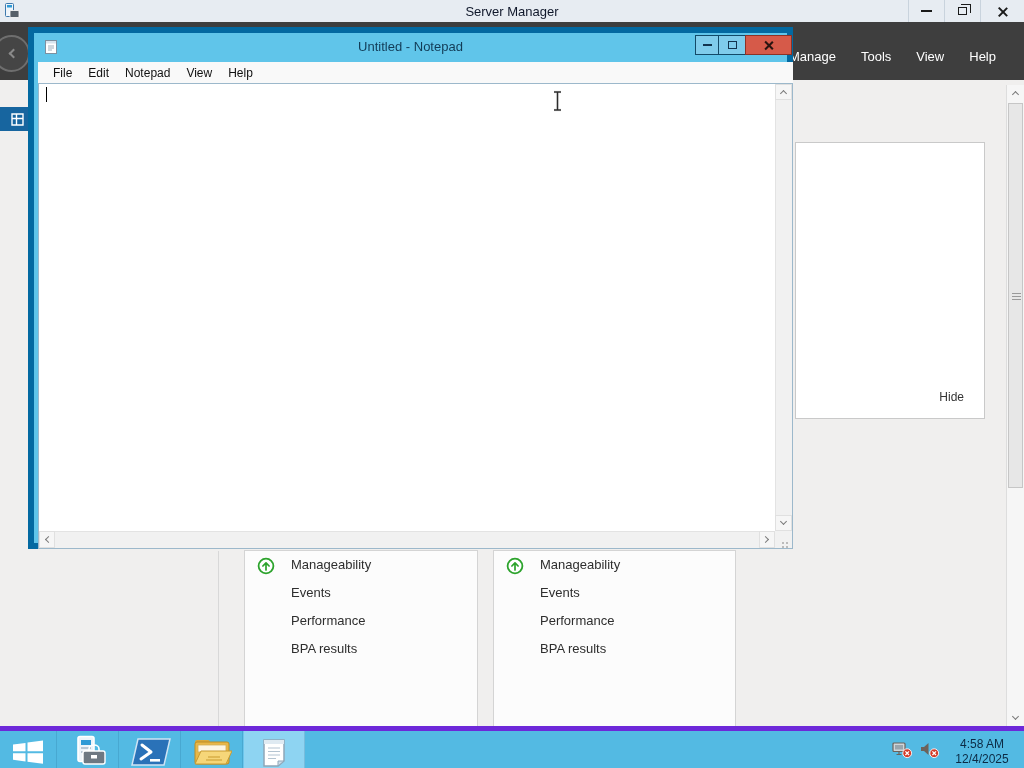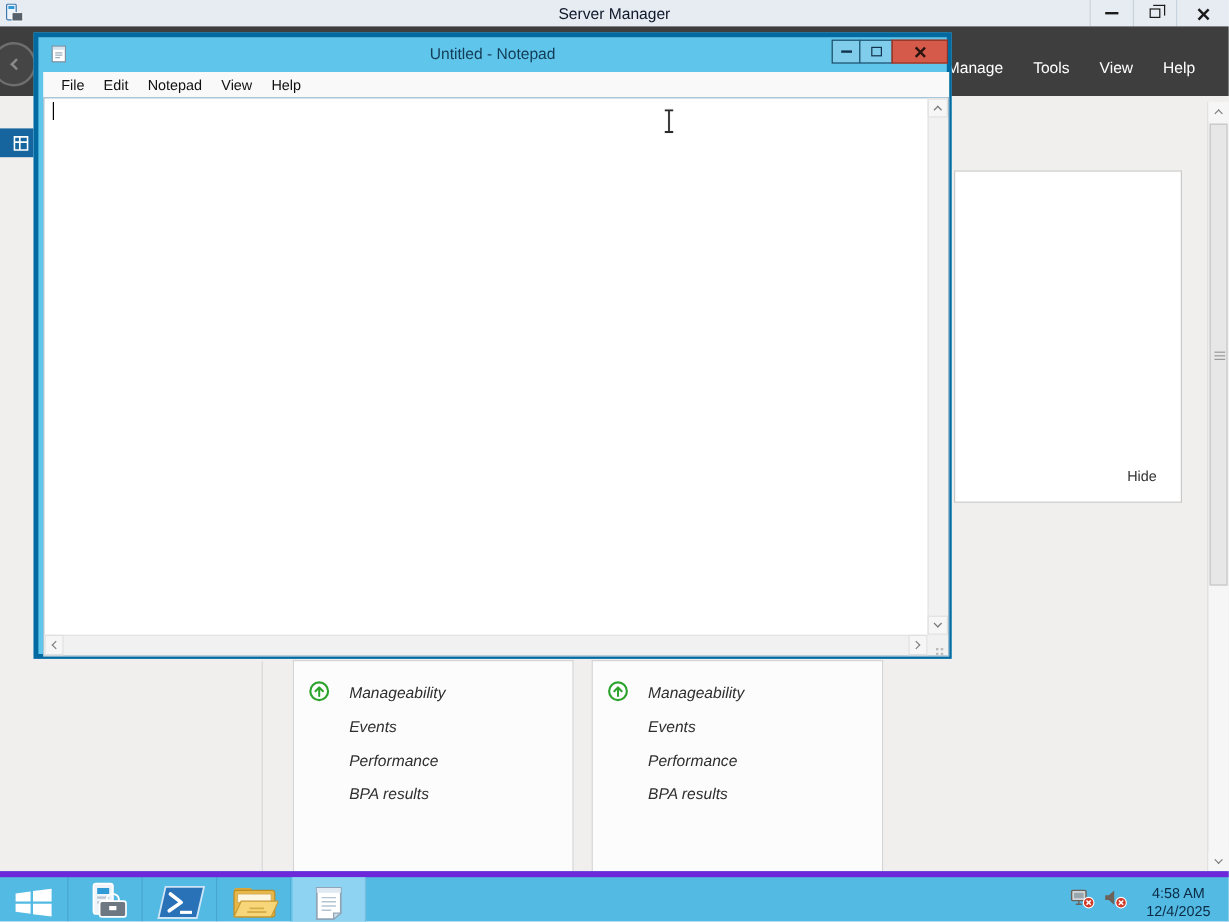--- a/index.html
+++ b/index.html
@@ -45,27 +45,27 @@
 
   
   .sm-scroll { left:1006px; top:85px; width:18px; height:641px; background:#f6f6f6; border-left:1px solid #ddd; }
   .sm-scroll .arrow { position:absolute; left:0; width:17px; height:16px; display:flex; align-items:center; justify-content:center; background:#f6f6f6; }
   .sm-thumb { position:absolute; left:1px; top:18px; width:15px; height:385px; background:#e7e7e7; border:1px solid #c6c6c6; }
   .grip { position:absolute; left:3px; top:50%; width:9px; height:1px; background:#9a9a9a; box-shadow:0 -3px 0 #9a9a9a, 0 3px 0 #9a9a9a; }
 
   
   .v-divider { left:218px; top:551px; width:1px; height:175px; background:#d8d8d8; }
   .tile { top:550px; height:176px; background:#fcfcfc; border:1px solid #d4d4d4; border-bottom:none; padding-top:6px; }
-  .tile-row { height:28px; display:flex; align-items:flex-end;font-style:italic; }
+  .tile-row { height:28px; display:flex; align-items:flex-start; }
   .tile-icon { width:18px; height:18px; margin-left:12px; }
   .tile-link { font-size:13px; color:#2e2e2e; margin-left:16px; cursor:default; }
   .tile-row.sub .tile-link { margin-left:46px; }
 
   
-  .np { left:28px; top:27px; width:765px; height:522px; background:#60c5ea; border:4px solid #0369a1; z-index:10; }
+  .np { left:28px; top:27px; width:765px; height:522px; background:#60c5ea; border:6px solid #0369a1; z-index:10; }
   .np-title { position:absolute; left:0; top:6px; width:100%; text-align:center; font-size:13px; color:#123c57; }
   .np-logo { position:absolute; left:9px; top:6px; width:16px; height:16px; }
   .np-btn { position:absolute; top:2px; height:20px; border:1px solid #134a68; background:#7fcceb; display:flex; align-items:center; justify-content:center; }
   .np-btn.min { left:661px; width:24px; }
   .np-btn.max { left:684px; width:28px; }
   .np-btn.close { left:711px; width:47px; background:#d65a49; border-color:#8c3226; }
   .np-glyph-min { width:9px; height:2px; background:#12344e; }
   .np-glyph-max { width:9px; height:8px; border:1.4px solid #12344e; }
   .np-x { position:relative; width:10px; height:10px; }
   .np-x::before,.np-x::after { content:""; position:absolute; left:4.5px; top:0; width:1.8px; height:11px; background:#2a1410; }

